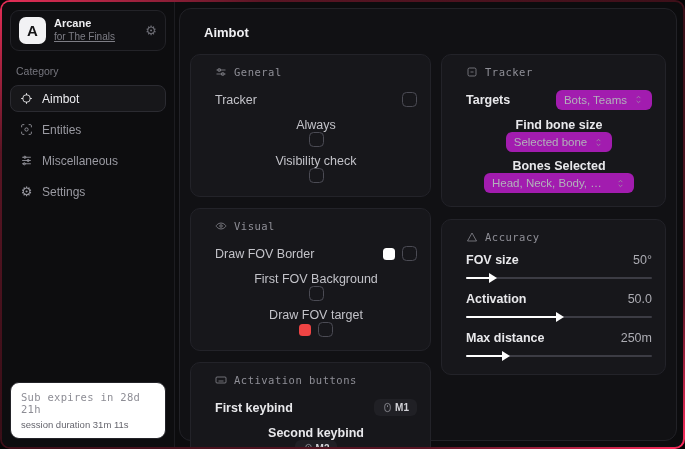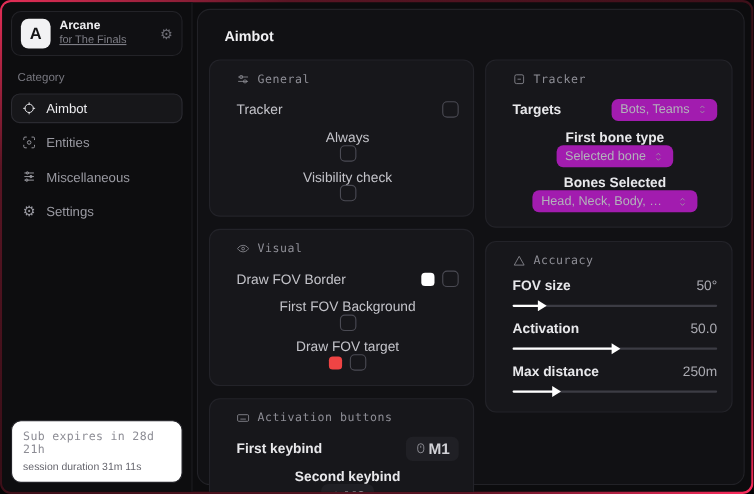--- a/index.html
+++ b/index.html
@@ -83,21 +83,21 @@
   .row-right { display:flex; align-items:center; gap:7px; }
 
   .checkbox {
     width:15px; height:15px; border:1.5px solid #4b4b54; border-radius:4.5px;
     background:transparent; cursor:pointer;
   }
   .swatch { width:12px; height:12px; border-radius:3.5px; cursor:pointer; }
 
   .keybind-btn {
     display:flex; align-items:center; gap:2px; background:#202025; border-radius:6px;
-    padding:3px 8px; color:#d2d2d7; font-size:14px; font-weight:bold; cursor:pointer;
+    padding:3px 8px; color:#d2d2d7; font-size:10px; font-weight:bold; cursor:pointer;
   }
   .keybind-btn svg { width:11px; height:11px; stroke:#a0a0a8; fill:none; stroke-width:1.6; }
 
   .select-btn {
     display:flex; align-items:center; gap:6px; background:#a21caf; border-radius:6px;
     padding:4px 8px; color:#b2b2ba; font-size:11.5px; cursor:pointer; max-width:150px;
   }
   .select-btn .select-text { white-space:nowrap; overflow:hidden; text-overflow:ellipsis; }
   .select-btn svg { width:11px; height:11px; flex:0 0 11px; stroke:#9a9aa2; fill:none; stroke-width:1.7; }
 
@@ -292,21 +292,21 @@
             <span class="row-label strong">Targets</span>
             <span class="select-btn">
               <span class="select-text">Bots, Teams</span>
               <svg viewBox="0 0 24 24">
                       <path d="M8 9l4-4 4 4"></path>
                       <path d="M8 15l4 4 4-4"></path>
                     </svg>
             </span>
           </div>
           <div class="row">
-            <span class="row-label strong">First bone type</span>
+            <span class="row-label strong">Find bone size</span>
             <span class="select-btn">
               <span class="select-text">Selected bone</span>
               <svg viewBox="0 0 24 24">
                       <path d="M8 9l4-4 4 4"></path>
                       <path d="M8 15l4 4 4-4"></path>
                     </svg>
             </span>
           </div>
           <div class="row">
             <span class="row-label strong">Bones Selected</span>

